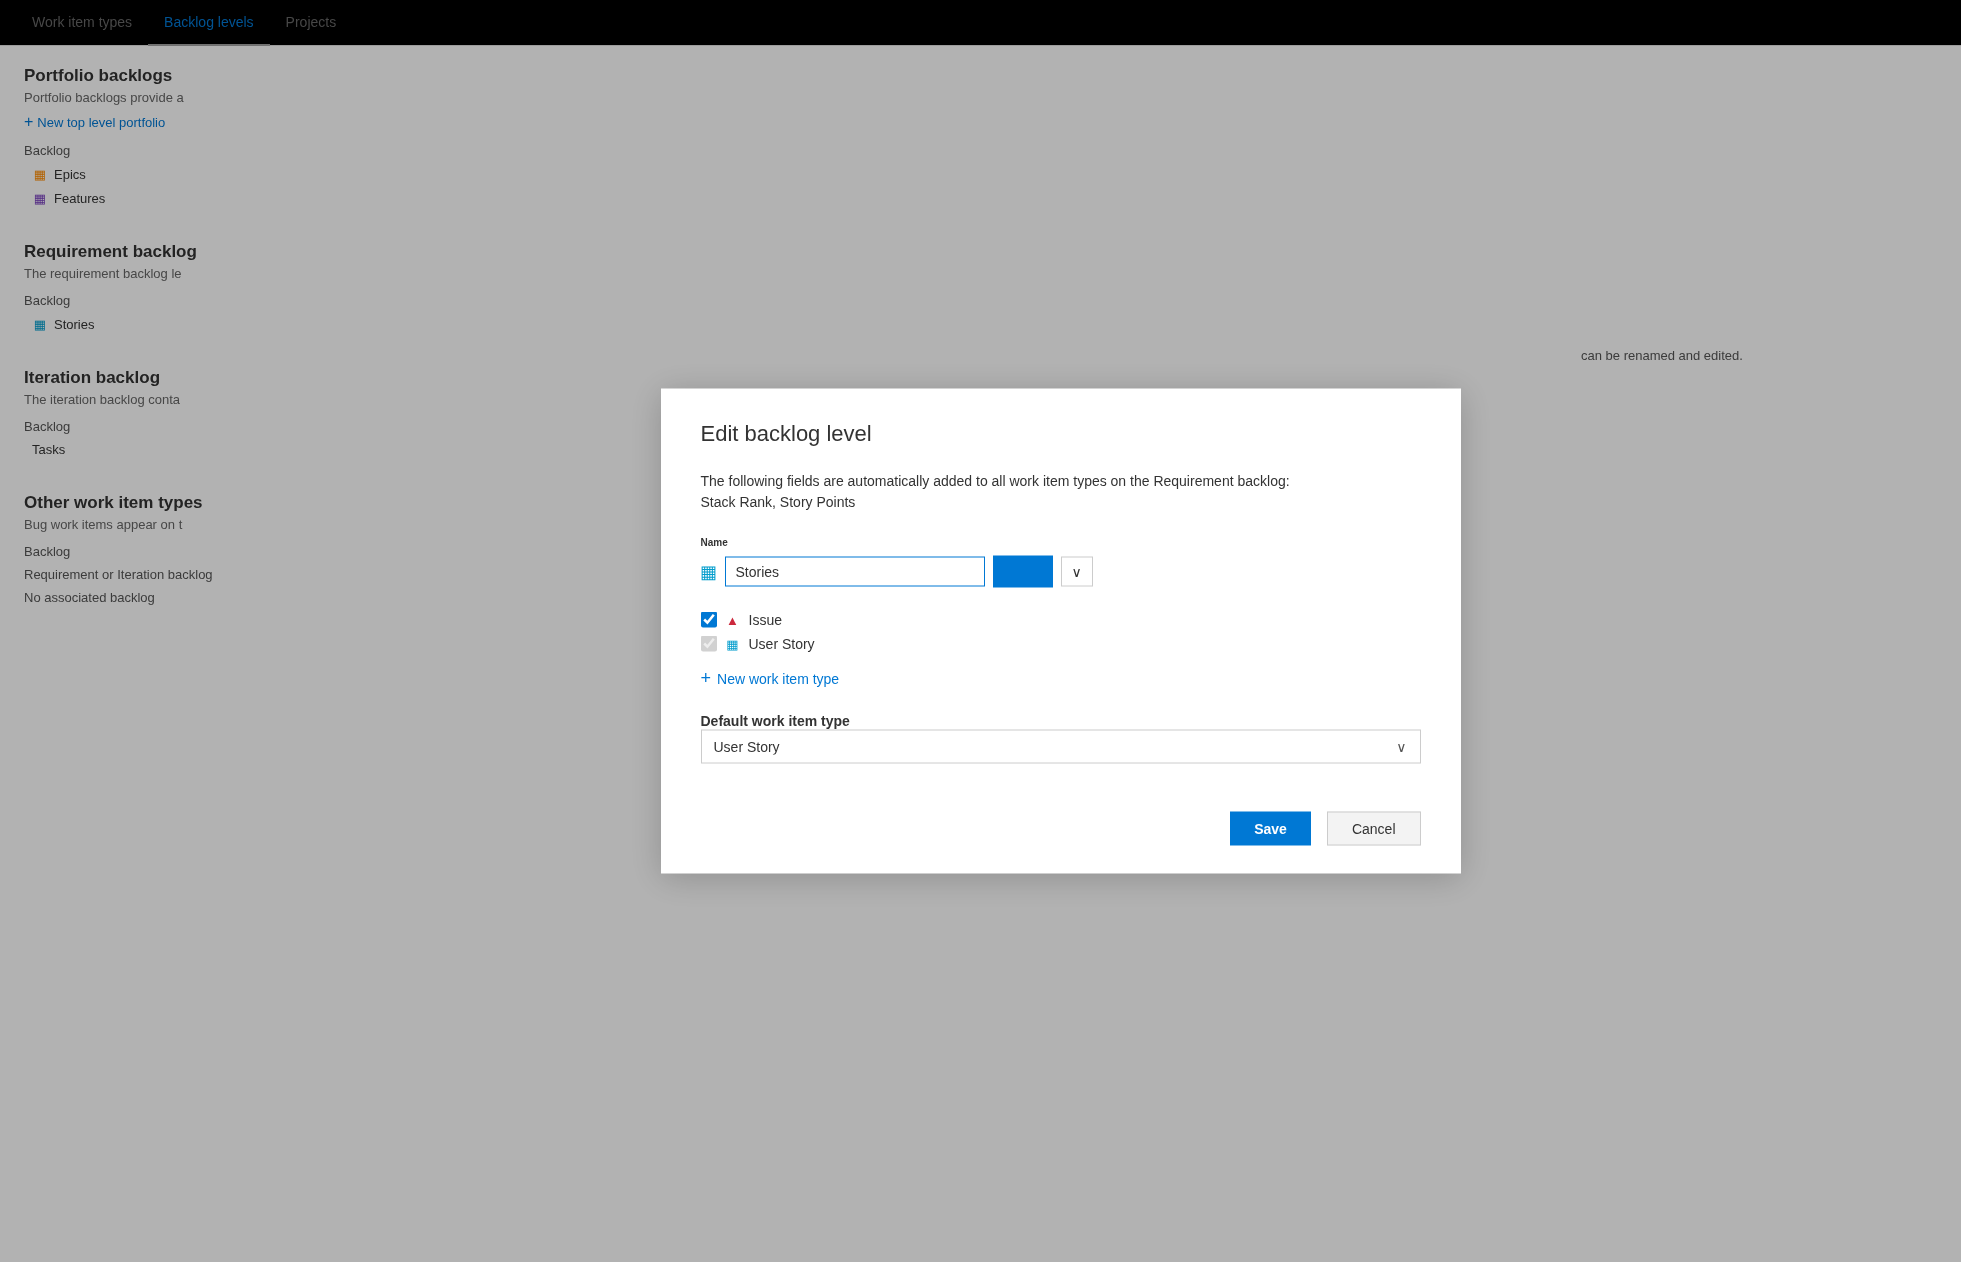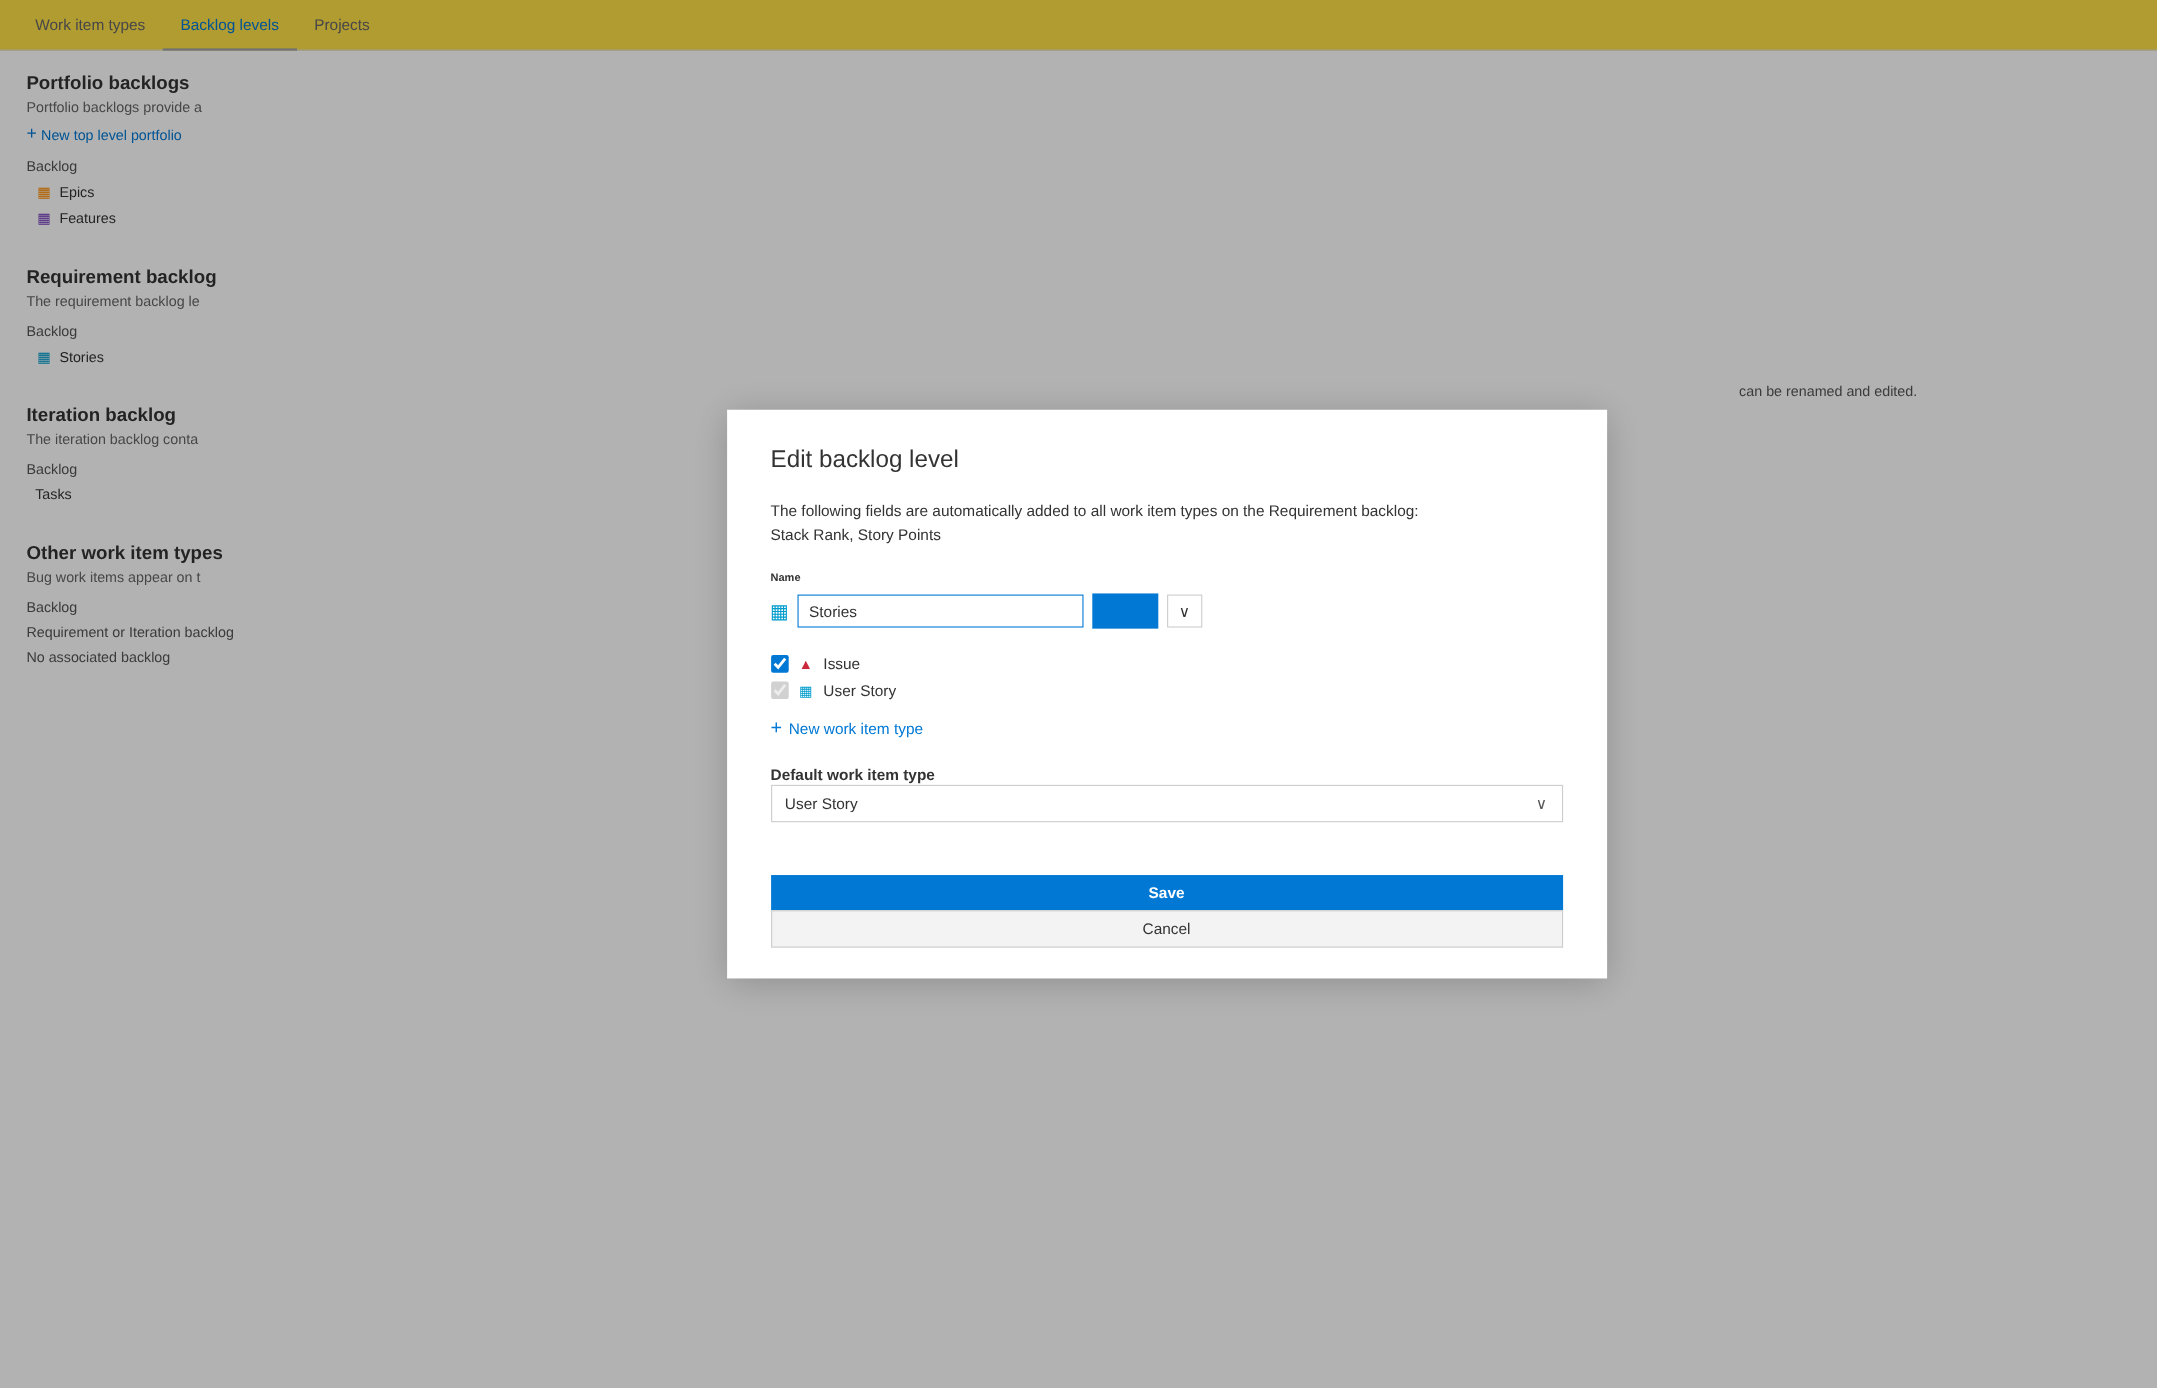--- a/index.html
+++ b/index.html
@@ -9,21 +9,21 @@
       color: #333;
       background: #fff;
       overflow: hidden;
     }
 
     
     .tabs {
       display: flex;
       border-bottom: 1px solid #e0e0e0;
       padding: 0 16px;
-      background: #fde047;
+      background: #000000;
     }
     .tab {
       padding: 14px 16px;
       cursor: pointer;
       font-size: 14px;
       color: #666;
       border-bottom: 2px solid transparent;
       margin-bottom: -1px;
     }
     .tab.active {
@@ -204,24 +204,23 @@
       right: 14px;
       top: 50%;
       transform: translateY(-50%);
       pointer-events: none;
       color: #555;
       font-size: 14px;
     }
     .modal-footer {
       display: flex;
       justify-content: flex-end;
-      gap: 0;
+      gap: 16px;
       margin-top: auto;
       padding-top: 16px;
-      flex-direction: column;
     }
     .btn-save {
       background: #0078d4;
       color: #fff;
       border: none;
       padding: 8px 24px;
       font-size: 14px;
       cursor: pointer;
       font-weight: 600;
     }

